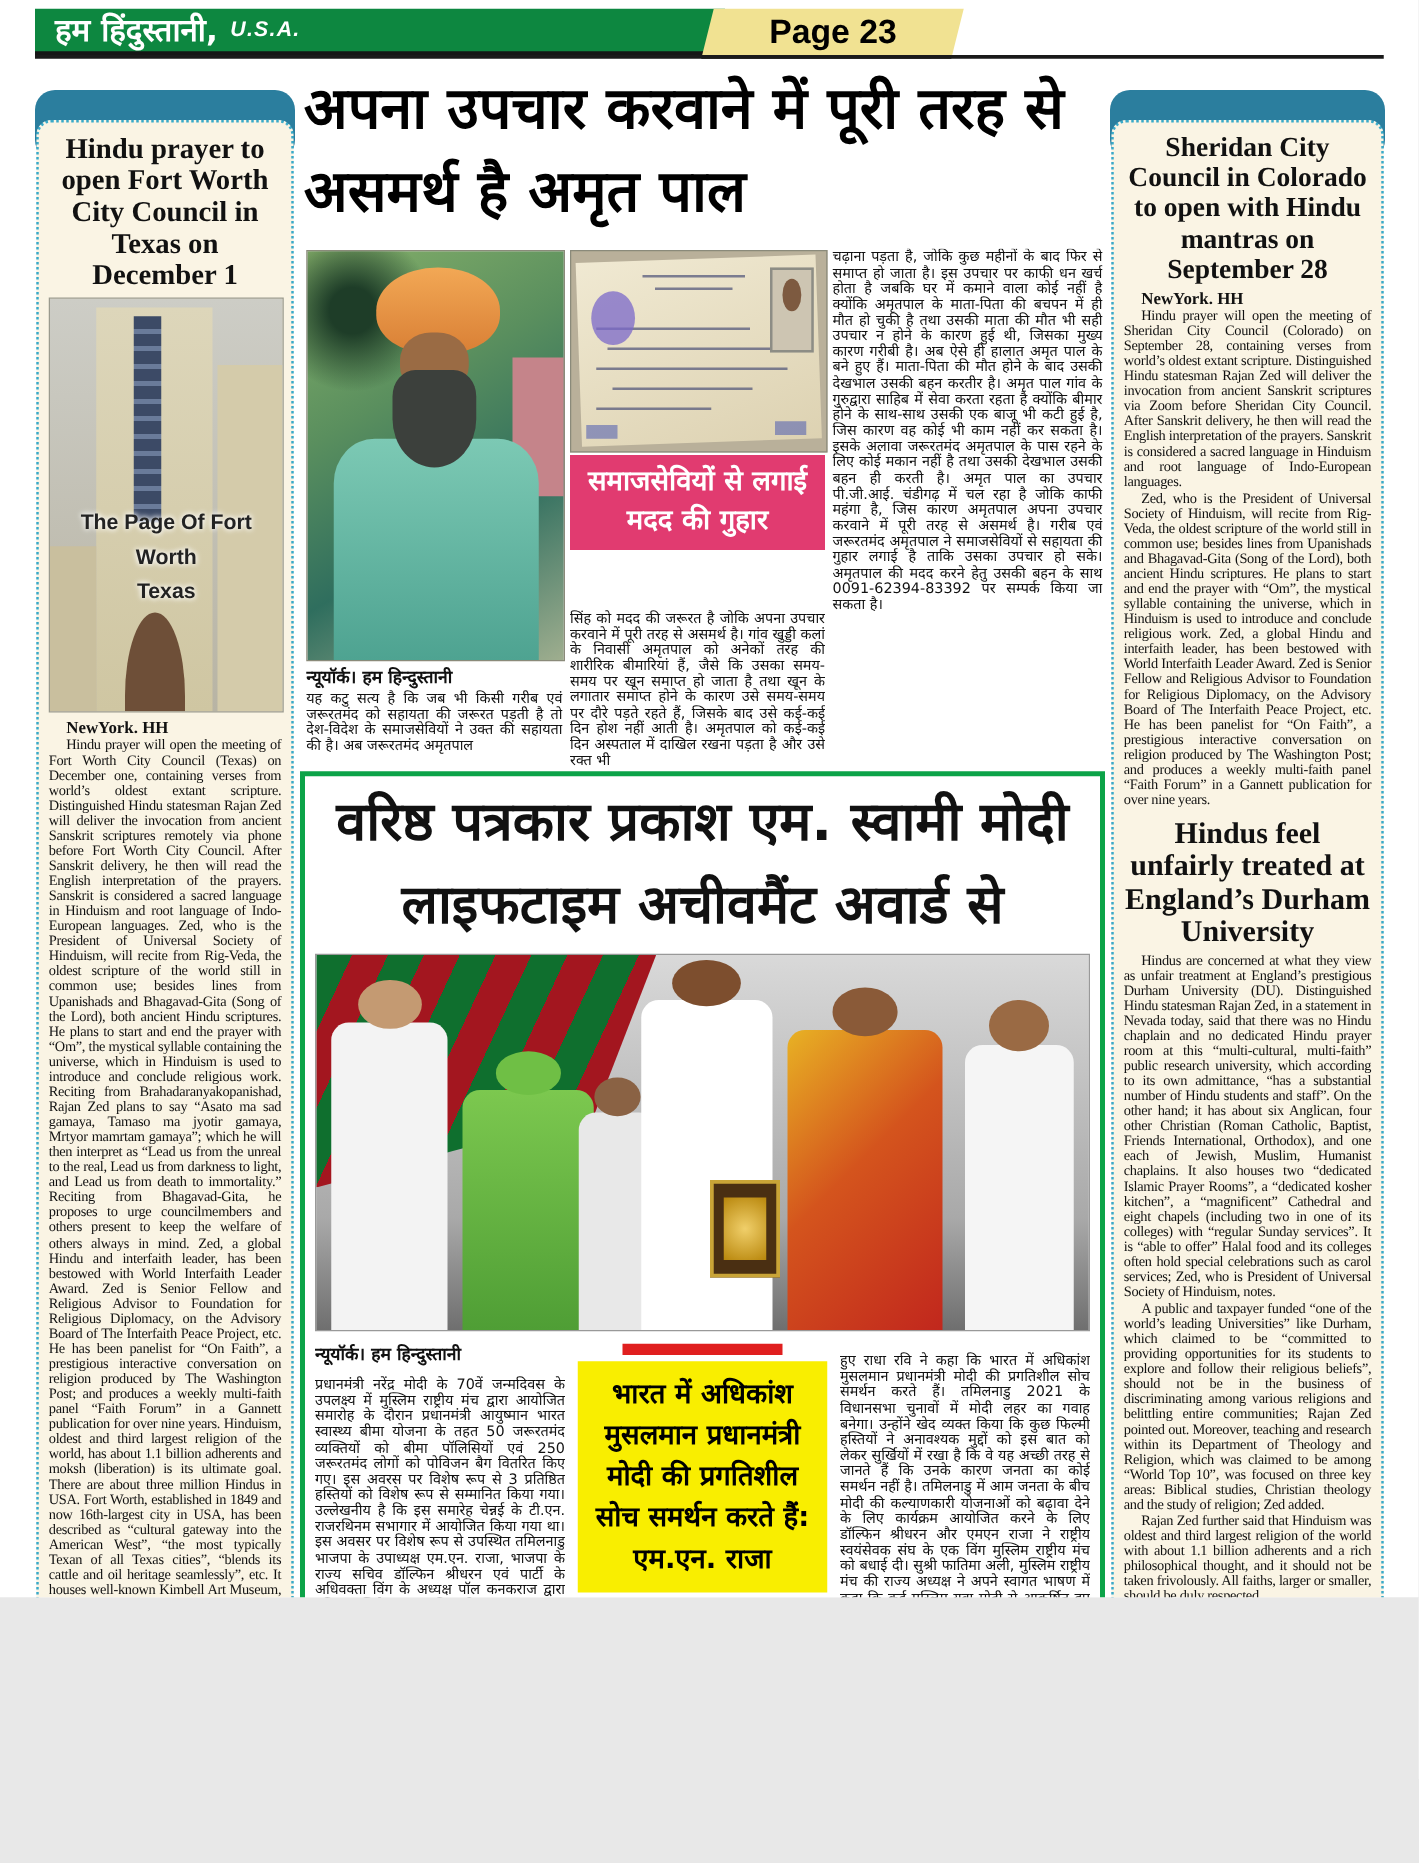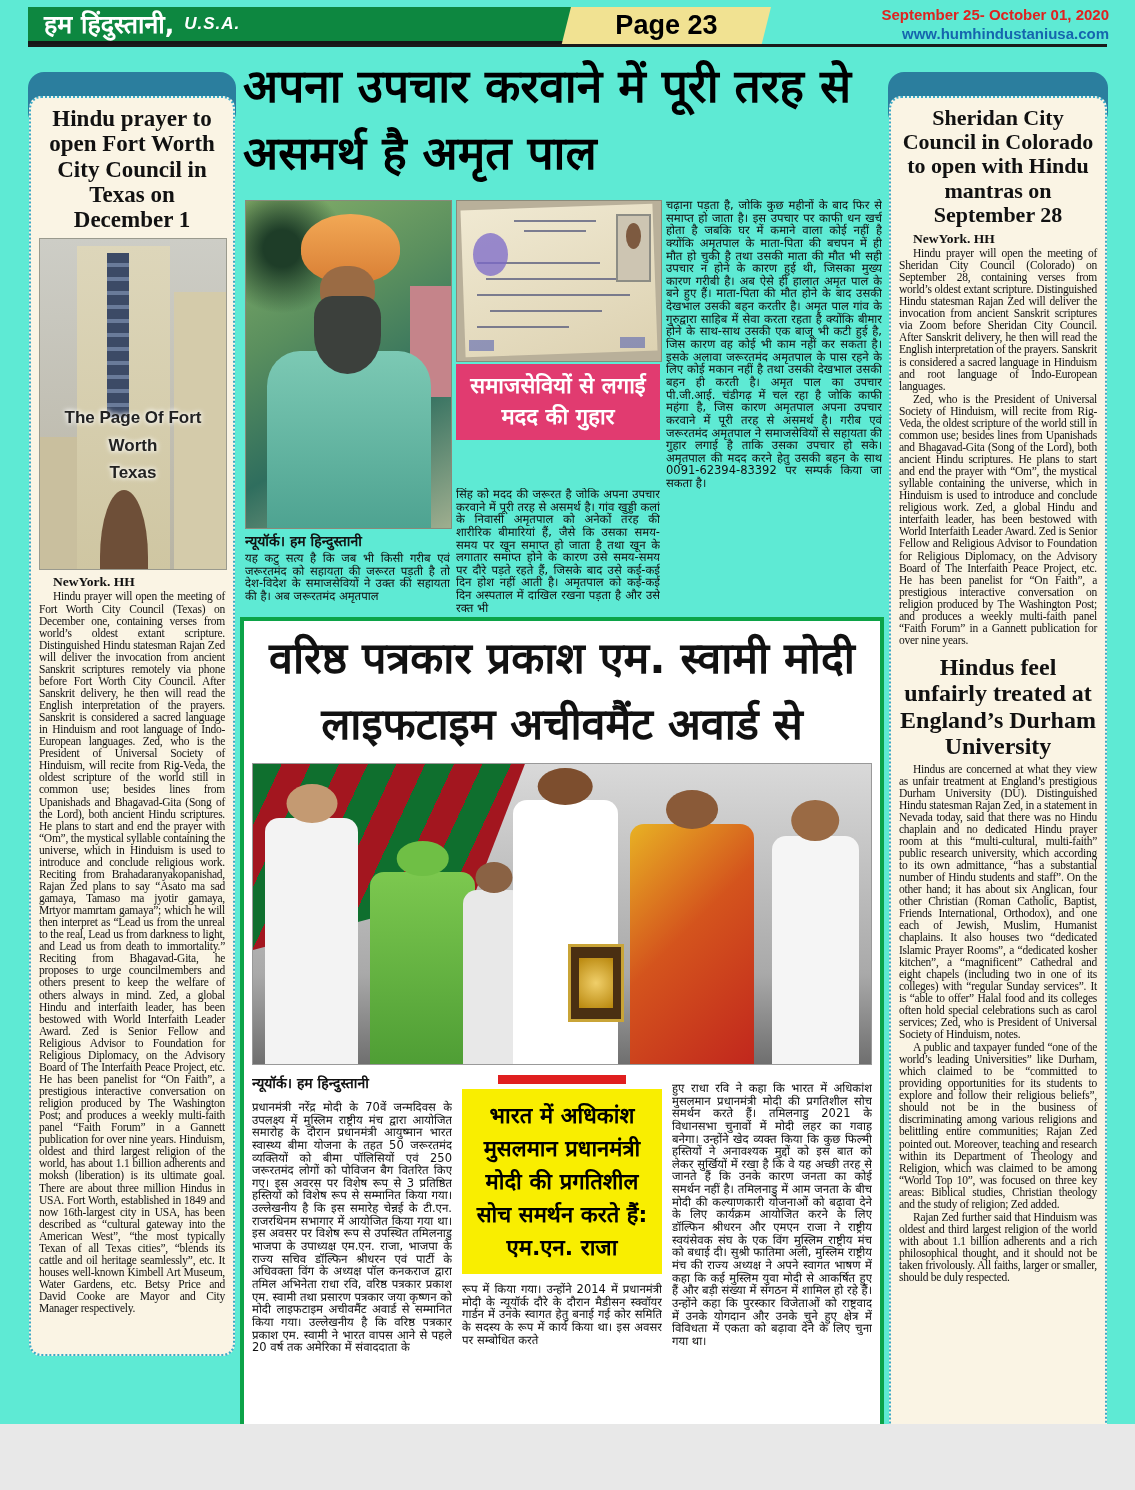--- a/index.html
+++ b/index.html
@@ -1,16 +1,16 @@
 <!DOCTYPE html>
 <html><head>
 <meta charset="utf-8">
 <style>
   html,body{margin:0;padding:0;background:#e8e8e8;}
-  .page{position:relative;width:1135px;height:1424px;background:#5eead4;margin:0 auto;
+  .page{position:relative;width:1135px;height:1278px;background:#ffffff;margin:0 auto;
         font-family:"Liberation Serif",serif;color:#111;overflow:hidden;}
 
   
   .mast-green{position:absolute;left:28px;top:7px;width:552px;height:37px;background:#0d8740;
               display:flex;align-items:center;padding-left:16px;box-sizing:border-box;
               border-bottom:3px solid #161616;}
   .brand{font-family:"DejaVu Sans",sans-serif;font-weight:bold;color:#fff;font-size:25px;line-height:1;}
   .brand-suffix{font-family:"Liberation Sans",sans-serif;font-weight:bold;font-style:italic;
                 color:#fff;font-size:17px;margin-left:10px;letter-spacing:1px;text-align:right;}
   .mast-page{position:absolute;left:566px;top:7px;width:200px;height:37px;background:#f1e292;
@@ -122,24 +122,20 @@
 
 <div class="page">
 
   <div class="mast-green">
     <span class="brand">हम हिंदुस्तानी,</span>
     <span class="brand-suffix">U.S.A.</span>
   </div>
   <div class="mast-page">
     <span>Page 23</span>
   </div>
-  <div class="mast-right">
-    <div class="mast-date">September 25- October 01, 2020</div>
-    <div class="mast-web">www.humhindustaniusa.com</div>
-  </div>
   <div class="mast-rule"></div>
 
   <div class="side-box" style="left:28px;top:48px;width:208px;height:1284px;">
     <div class="side-tab"></div>
     <div class="side-content">
       <div class="side-headline" style="font-size:23px;">Hindu prayer to open Fort Worth City Council in Texas on December 1</div>
 
       <div class="tower">
         <div class="tower-main"></div>
         <div class="tower-win"></div>

